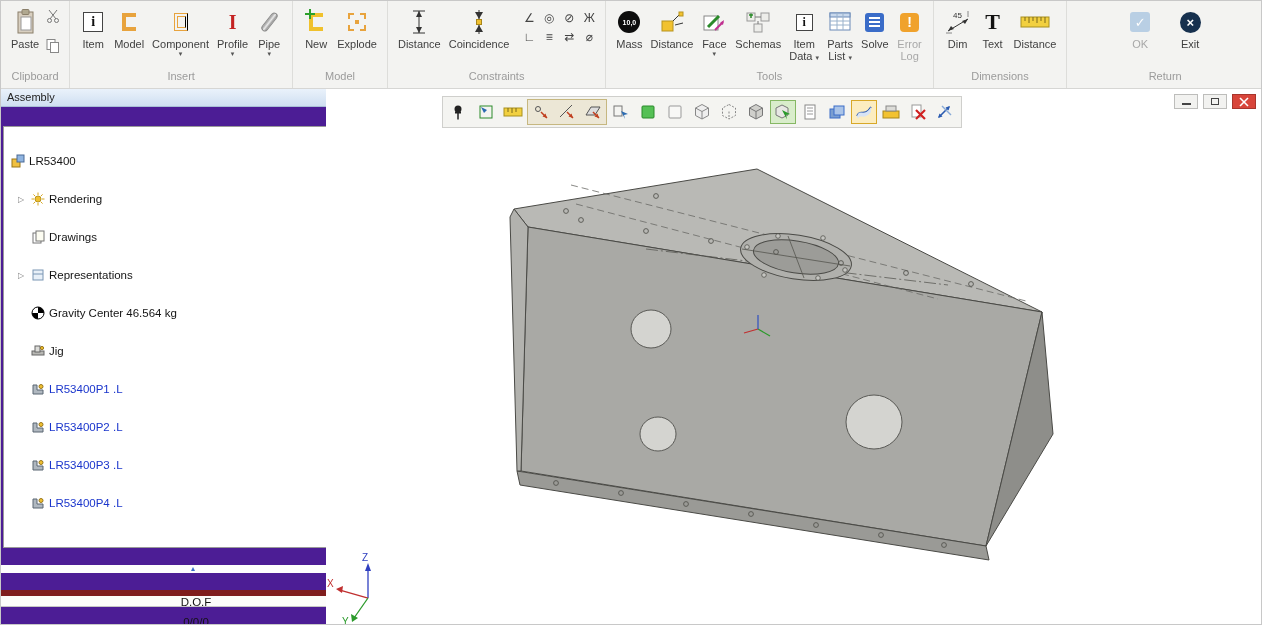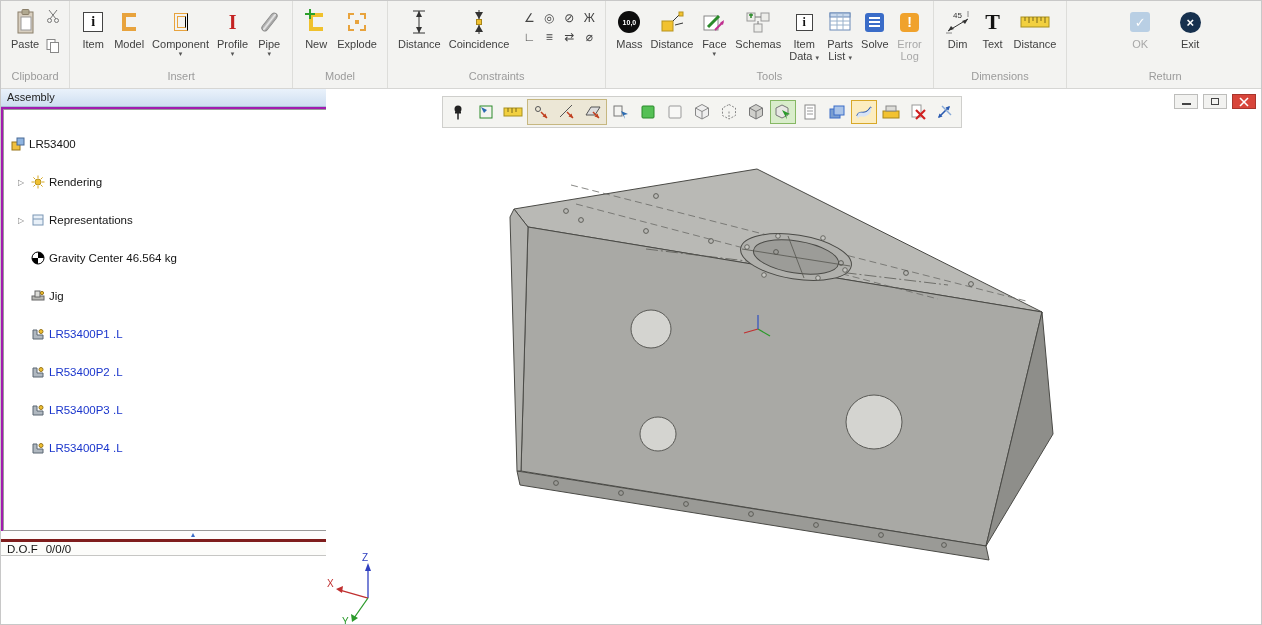--- a/index.html
+++ b/index.html
@@ -35,30 +35,30 @@
   .ico-solve i { display:block; width:11px; height:2px; background:#fff; }
   .ico-errorlog { width:19px; height:19px; border-radius:4px; background:#f0a22c; color:#fff; font-weight:bold; font-size:14px; display:flex; align-items:center; justify-content:center; }
   .ico-text { font-family:"Liberation Serif",serif; font-weight:bold; font-size:22px; color:#111; line-height:22px; }
   .ico-ok { width:20px; height:20px; border-radius:3px; background:#b9cfe4; color:#fdfdfd; font-size:13px; display:flex; align-items:center; justify-content:center; }
   .ico-exit { width:21px; height:21px; border-radius:50%; background:#16304e; color:#fff; font-weight:bold; font-size:13px; display:flex; align-items:center; justify-content:center; }
   .mini-grid { display:grid; grid-template-columns:repeat(4,20px); grid-auto-rows:19px; margin:4px 0 0 6px; }
   .mini-ic { display:flex; align-items:center; justify-content:center; font-size:12px; color:#444; cursor:default; }
   .clip-side { display:flex; flex-direction:column; justify-content:flex-start; gap:10px; padding:4px 2px; }
 
   
-  .left-panel { position:absolute; top:88px; left:0; width:385px; height:537px; background:#a21caf; border-right:1px solid #b6b6b4; display:flex; flex-direction:column; }
+  .left-panel { position:absolute; top:88px; left:0; width:385px; height:537px; background:#4c1d95; border-right:1px solid #b6b6b4; display:flex; flex-direction:column;gap:17px; }
   .panel-header { height:18px; background:linear-gradient(#eaf2fb,#cfdff1); border-bottom:1px solid #a9bfd6; font-size:11px; color:#222; padding:2px 0 0 6px; }
   .tree-box { height:422px; margin:2px 2px 0 2px; border:1px solid #9a9a9a; background:#fff; overflow:hidden; padding-top:5px; }
   .trow { height:18px; display:flex; align-items:center; font-size:11.5px; color:#141414; padding-left:14px; cursor:default; white-space:nowrap;margin-top:20px; }
   .trow.root { padding-left:6px; }
   .trow .exp { width:12px; font-size:8px; color:#808080; text-align:left; }
   .trow .ticon { width:15px; height:14px; margin-right:4px; display:flex; align-items:center; justify-content:center; }
   .trow.bluetext span.tlabel { color:#1a35cc; }
   .splitter { height:8px; display:flex; align-items:center; justify-content:center; background:#fdfdfd; color:#3a6cc8; font-size:8px; line-height:8px; cursor:row-resize; }
-  .dof-row { height:17px; border-top:3px solid #7f1d1d; border-bottom:1px solid #c6c6c4; background:#fcfcfa; font-size:11.5px; color:#141414; display:flex; align-items:center; gap:8px; padding-left:6px; }
+  .dof-row { height:17px; border-top:6px solid #7f1d1d; border-bottom:1px solid #c6c6c4; background:#fcfcfa; font-size:11.5px; color:#141414; display:flex; align-items:center; gap:8px; padding-left:6px;flex-direction:column; }
   .panel-bottom { flex:1; background:#fff; }
 
   
   .viewport { position:absolute; top:88px; left:325px; width:937px; height:537px; background:#fff; overflow:hidden; }
   .win-controls { position:absolute; top:5px; right:7px; display:flex; gap:5px; z-index:5; }
   .wbtn { width:24px; height:15px; background:#f2f2f0; border:1px solid #bdbdbb; display:flex; align-items:center; justify-content:center; cursor:default; }
   .wbtn.close { background:#d8453a; border-color:#a8352c; }
   .min-glyph { width:9px; height:2px; background:#444; margin-top:5px; }
   .max-glyph { width:8px; height:7px; border:1px solid #444; }
   .float-toolbar { position:absolute; left:116px; top:7px; display:flex; align-items:center; gap:1px; background:#f4f4f1; border:1px solid #cfcfcc; padding:2px 3px; z-index:4; }
@@ -376,20 +376,30 @@
                 <line x1="2.4" y1="2.4" x2="4.2" y2="4.2"></line>
                 <line x1="9.8" y1="9.8" x2="11.6" y2="11.6"></line>
                 <line x1="11.6" y1="2.4" x2="9.8" y2="4.2"></line>
                 <line x1="4.2" y1="9.8" x2="2.4" y2="11.6"></line>
               </g>
             </svg>
           </span>
         <span class="tlabel">Rendering</span>
       </div>
       <div class="trow">
+        <span class="exp"></span>
+        <span class="ticon">
+            <svg width="14" height="14">
+              <rect x="2" y="3" width="8" height="10" fill="#fff" stroke="#777"></rect>
+              <rect x="5" y="1" width="8" height="10" fill="#fdfdf2" stroke="#777"></rect>
+            </svg>
+          </span>
+        <span class="tlabel">Drawings</span>
+      </div>
+      <div class="trow">
         <span class="exp">▷</span>
         <span class="ticon">
             <svg width="14" height="14">
               <rect x="2" y="2" width="10" height="10" fill="#e8f0f8" stroke="#7a96b4"></rect>
               <line x1="2" y1="6" x2="12" y2="6" stroke="#7a96b4"></line>
             </svg>
           </span>
         <span class="tlabel">Representations</span>
       </div>
       <div class="trow">

